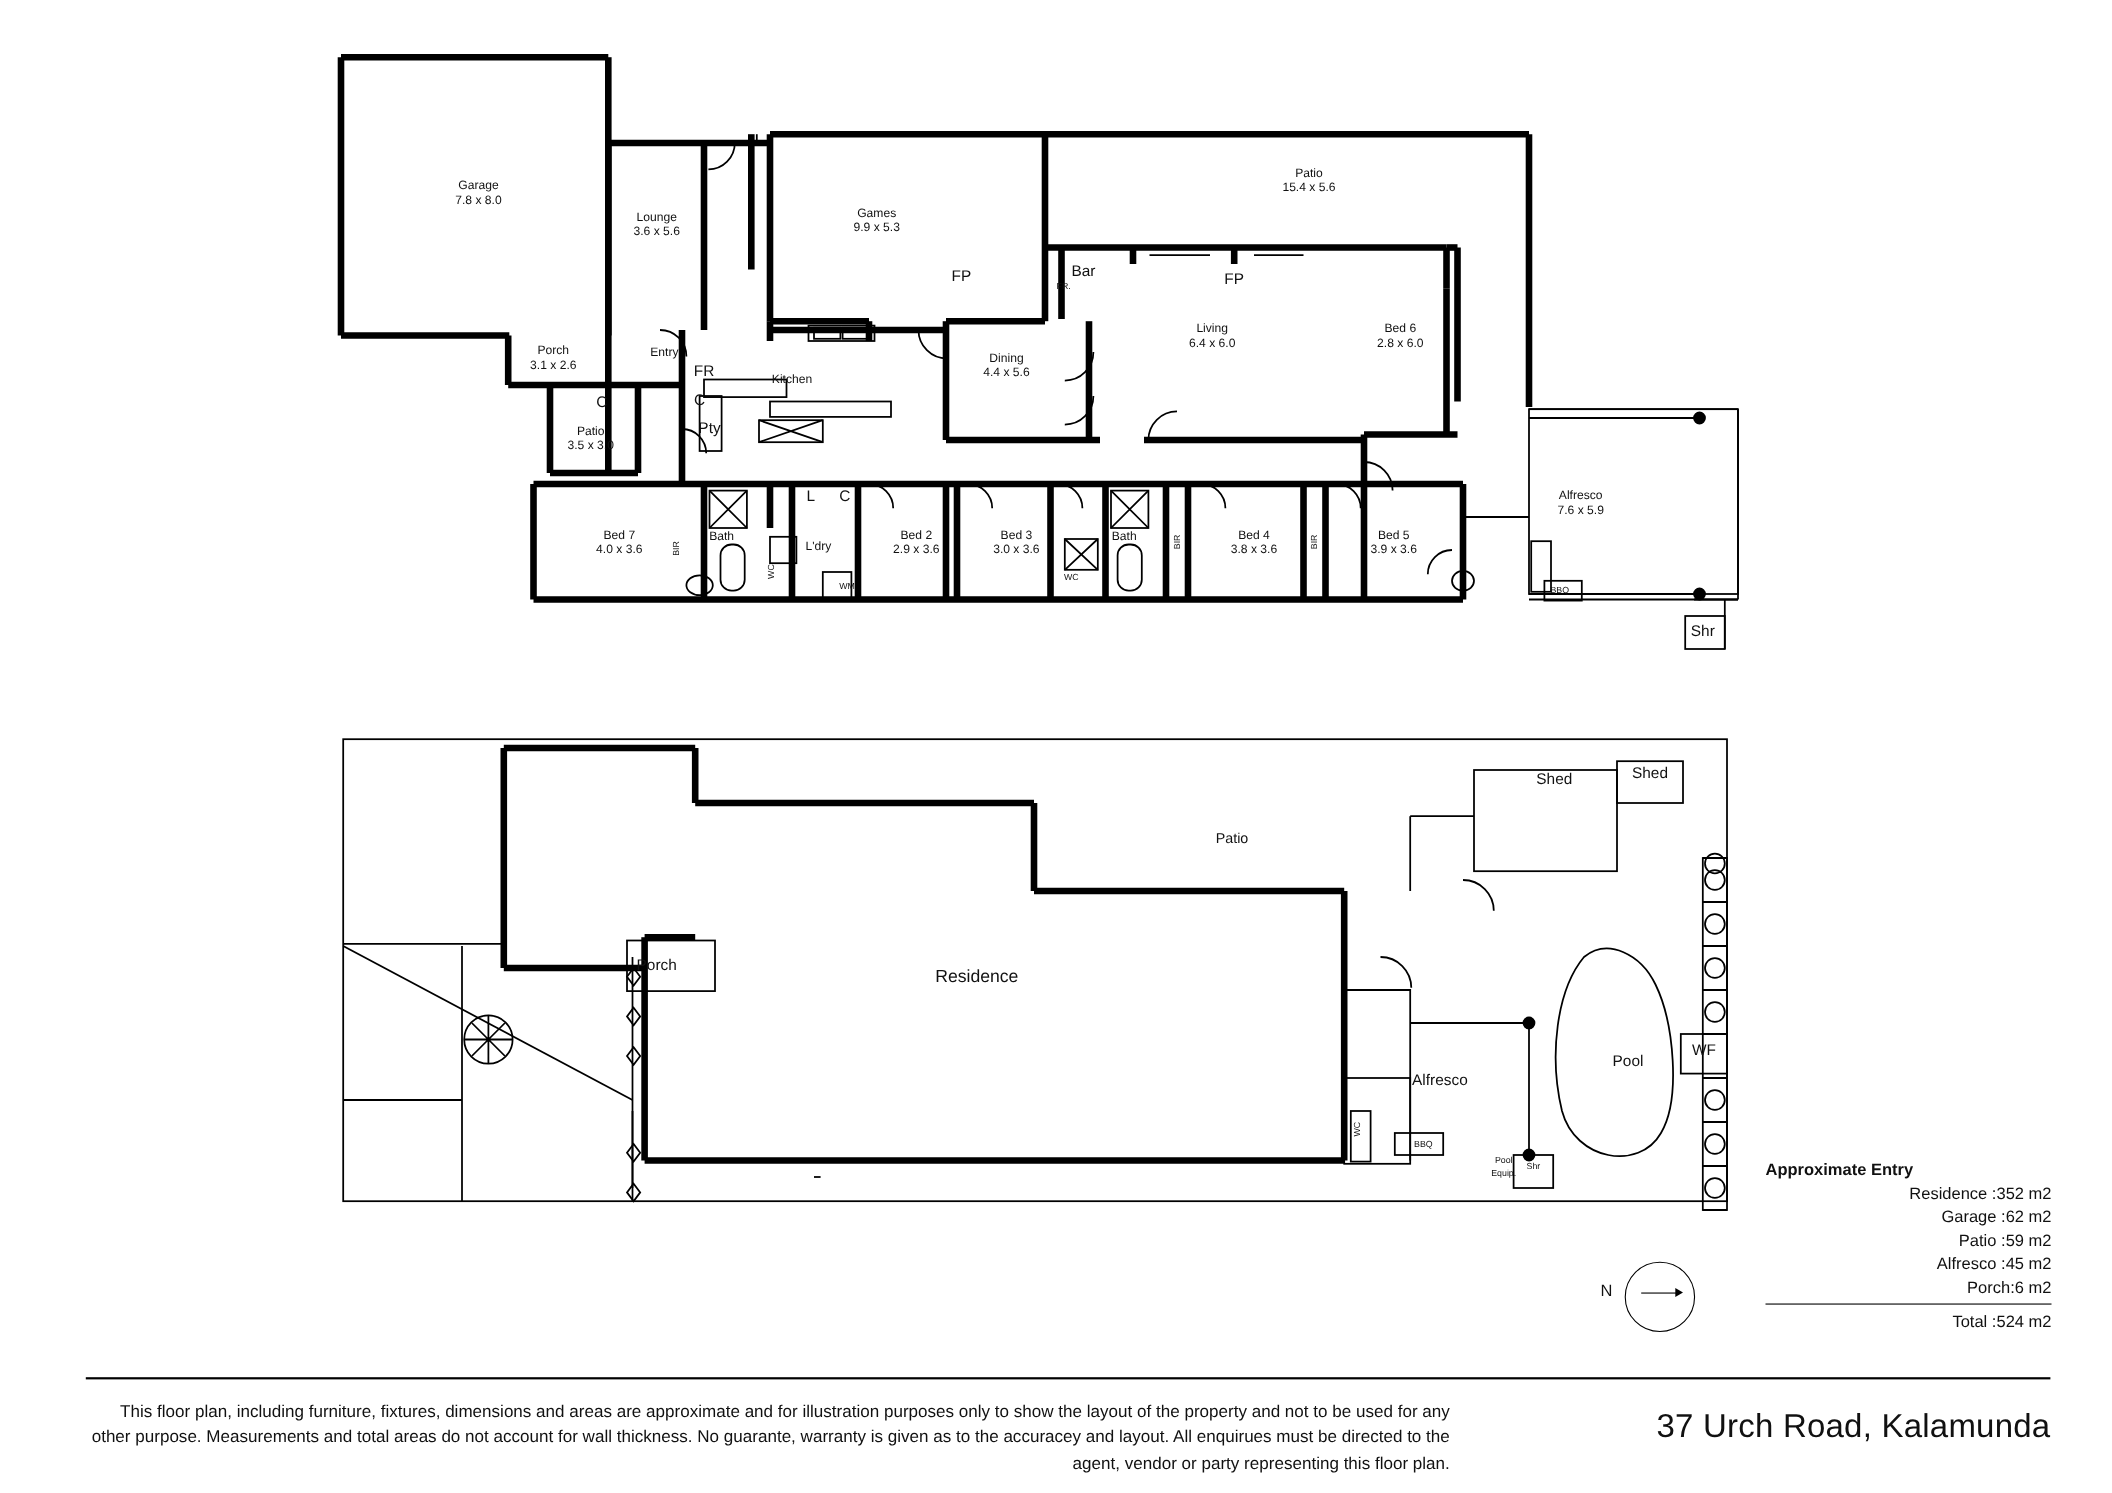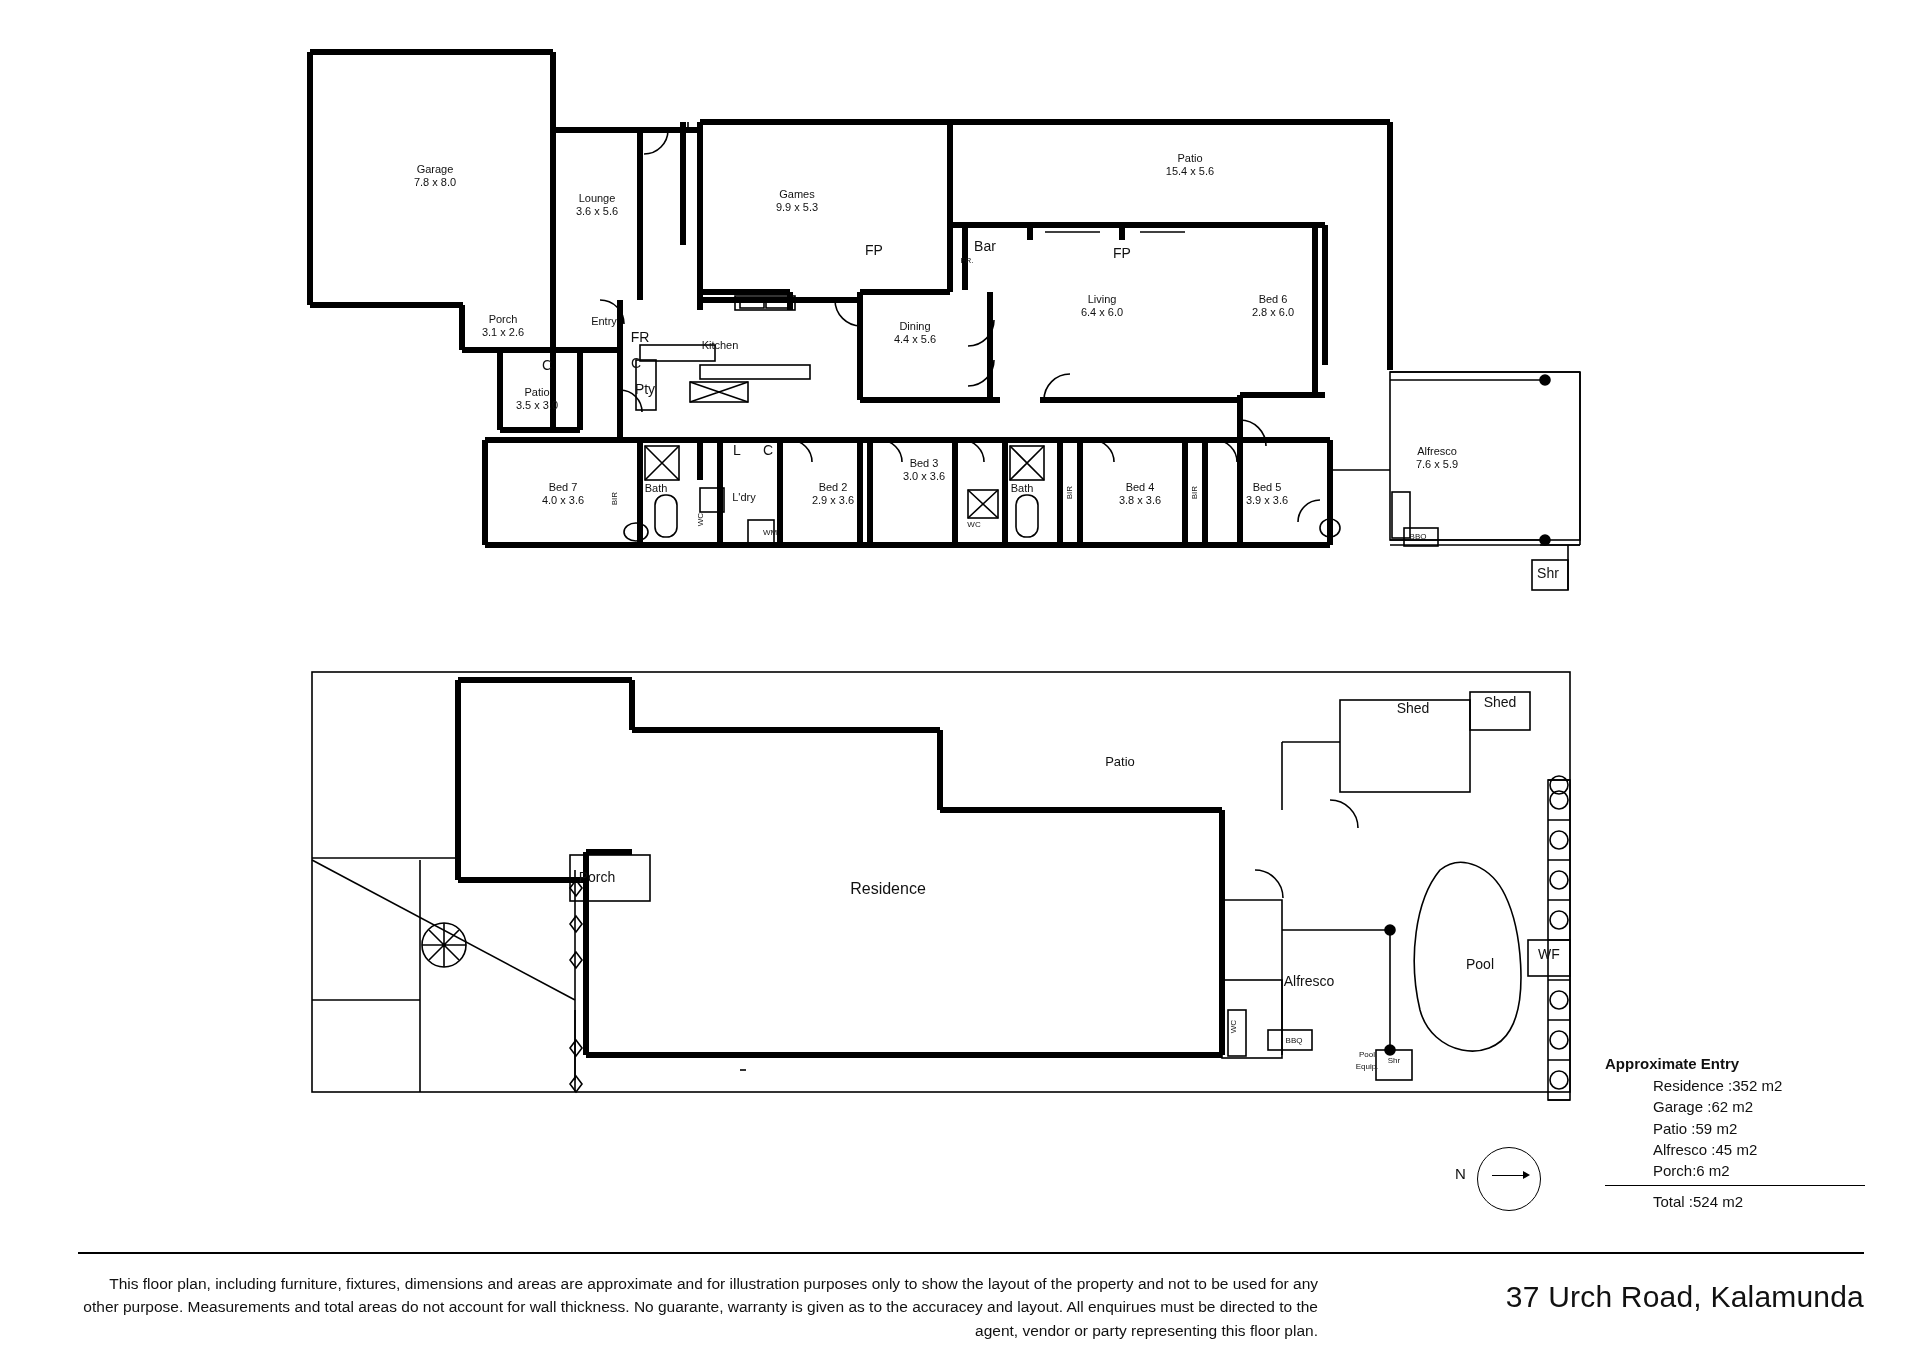--- a/index.html
+++ b/index.html
@@ -13,21 +13,21 @@
   }
   .plan{position:absolute;left:0;top:0;width:1920px;height:1357px;}
   svg{display:block;}
   .lbl{position:absolute;font-size:11px;line-height:1.15;text-align:center;color:#111;white-space:nowrap;}
   .lbl.big{font-size:16px;}
   .lbl.mid{font-size:13px;}
   .lbl.sm{font-size:14px;}
   .lbl.xs{font-size:8px;}
   .areas{position:absolute;left:1605px;top:1055px;width:260px;font-size:15px;}
   .areas .hd{font-weight:bold;font-size:15px;margin-bottom:3px;}
-  .areas .row{display:flex;justify-content:flex-start;line-height:1.42;margin-left:48px;}
+  .areas .row{display:flex;justify-content:flex-end;line-height:1.42;margin-left:48px;}
   .areas .row.total{font-weight:normal;padding-top:3px;}
   .areas .sep{border-top:1px solid #000;margin:4px 0 2px;}
   .disclaimer{position:absolute;left:78px;top:1272px;width:1240px;font-size:15.5px;line-height:1.5;text-align:right;}
   .address{position:absolute;right:56px;top:1280px;font-size:30px;letter-spacing:.2px;}
   .rule{position:absolute;left:78px;top:1252px;width:1786px;height:2px;background:#000;}
   .compass{position:absolute;left:1455px;top:1165px;font-size:15px;}
   .compass .circ{position:absolute;left:22px;top:-18px;width:62px;height:62px;border:1px solid #000;border-radius:50%;}
   .compass .arrow{position:absolute;left:37px;top:10px;width:34px;height:1px;background:#000;}
   .compass .arrowhead{position:absolute;left:68px;top:6px;width:0;height:0;border-left:7px solid #000;border-top:4px solid transparent;border-bottom:4px solid transparent;}
 </style>
@@ -251,21 +251,21 @@
   <div class="lbl" style="left:680px;top:339px;width:80px"><span>Kitchen</span></div>
   <div class="lbl" style="left:875px;top:320px;width:80px"><span>Dining</span><br><span>4.4 x 5.6</span></div>
   <div class="lbl" style="left:1062px;top:293px;width:80px"><span>Living</span><br><span>6.4 x 6.0</span></div>
   <div class="lbl" style="left:1233px;top:293px;width:80px"><span>Bed 6</span><br><span>2.8 x 6.0</span></div>
   <div class="lbl" style="left:497px;top:386px;width:80px"><span>Patio</span><br><span>3.5 x 3.0</span></div>
   <div class="lbl" style="left:1397px;top:445px;width:80px"><span>Alfresco</span><br><span>7.6 x 5.9</span></div>
   <div class="lbl" style="left:523px;top:481px;width:80px"><span>Bed 7</span><br><span>4.0 x 3.6</span></div>
   <div class="lbl" style="left:616px;top:482px;width:80px"><span>Bath</span></div>
   <div class="lbl" style="left:704px;top:491px;width:80px"><span>L'dry</span></div>
   <div class="lbl" style="left:793px;top:481px;width:80px"><span>Bed 2</span><br><span>2.9 x 3.6</span></div>
-  <div class="lbl" style="left:884px;top:457px;width:80px"><span>Bed 3</span><br><span>3.0 x 3.6</span></div>
+  <div class="lbl" style="left:884px;top:481px;width:80px"><span>Bed 3</span><br><span>3.0 x 3.6</span></div>
   <div class="lbl" style="left:982px;top:482px;width:80px"><span>Bath</span></div>
   <div class="lbl" style="left:1100px;top:481px;width:80px"><span>Bed 4</span><br><span>3.8 x 3.6</span></div>
   <div class="lbl" style="left:1227px;top:481px;width:80px"><span>Bed 5</span><br><span>3.9 x 3.6</span></div>
 </div>
 
 <div>
   <div class="lbl sm" style="left:859px;top:242px;width:30px">FP</div>
   <div class="lbl sm" style="left:1107px;top:245px;width:30px">FP</div>
   <div class="lbl sm" style="left:970px;top:238px;width:30px">Bar</div>
   <div class="lbl xs" style="left:952px;top:256px;width:30px">FR.</div>

